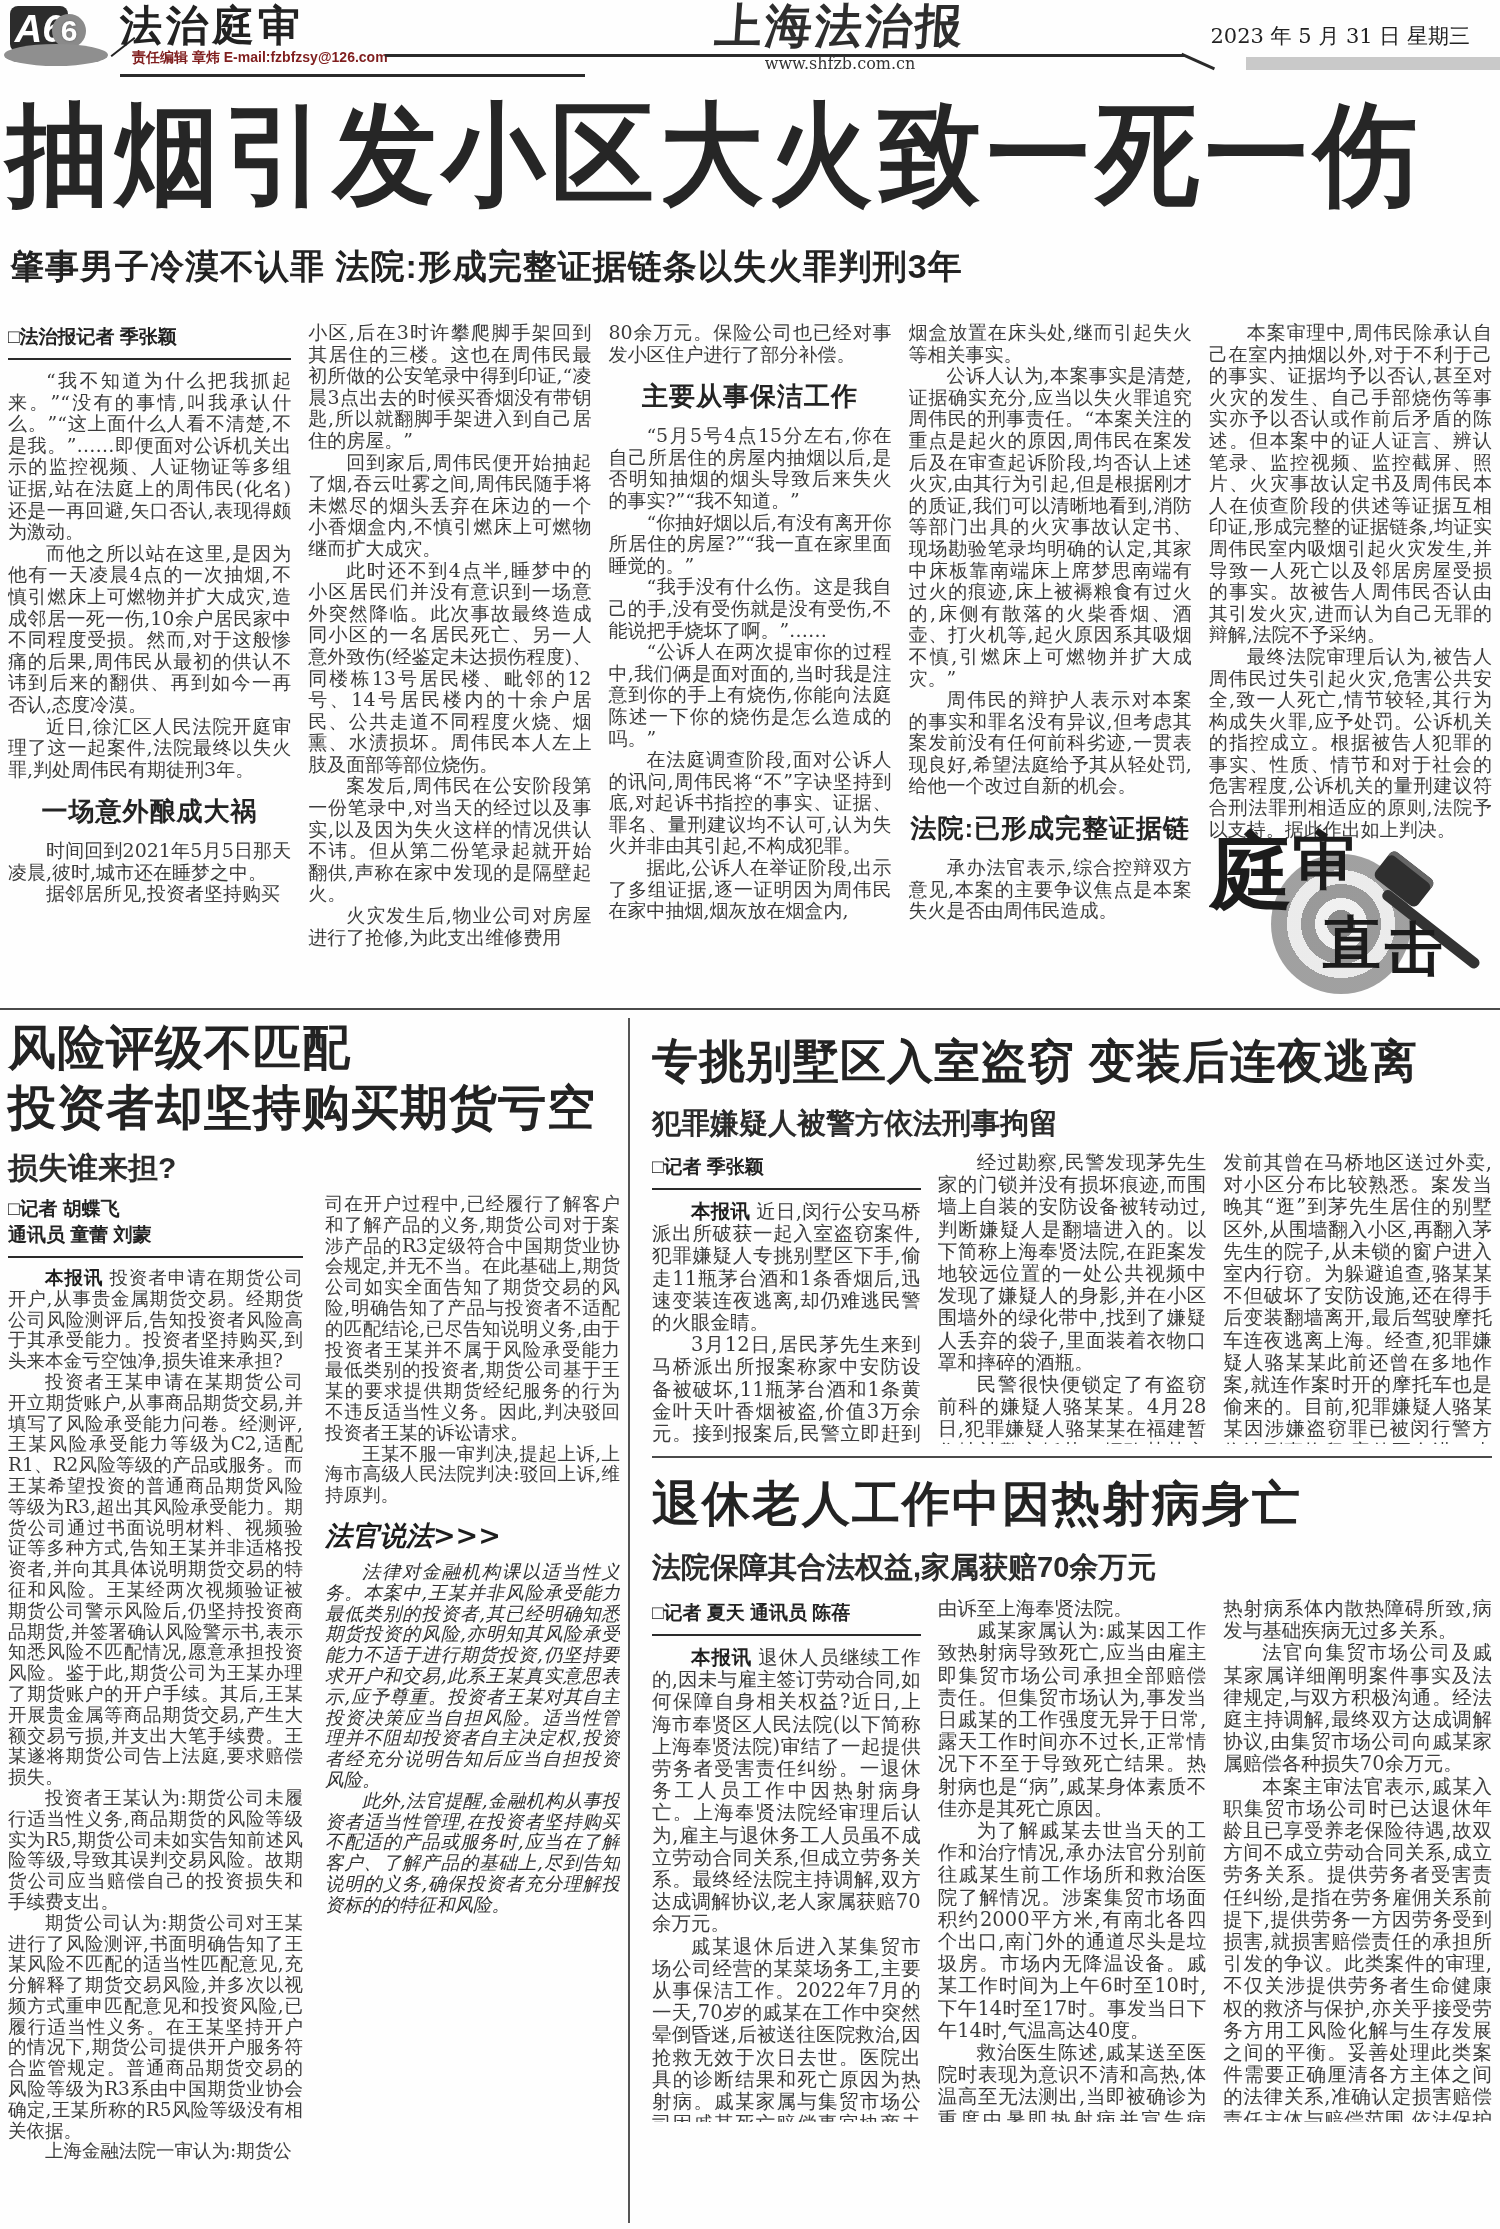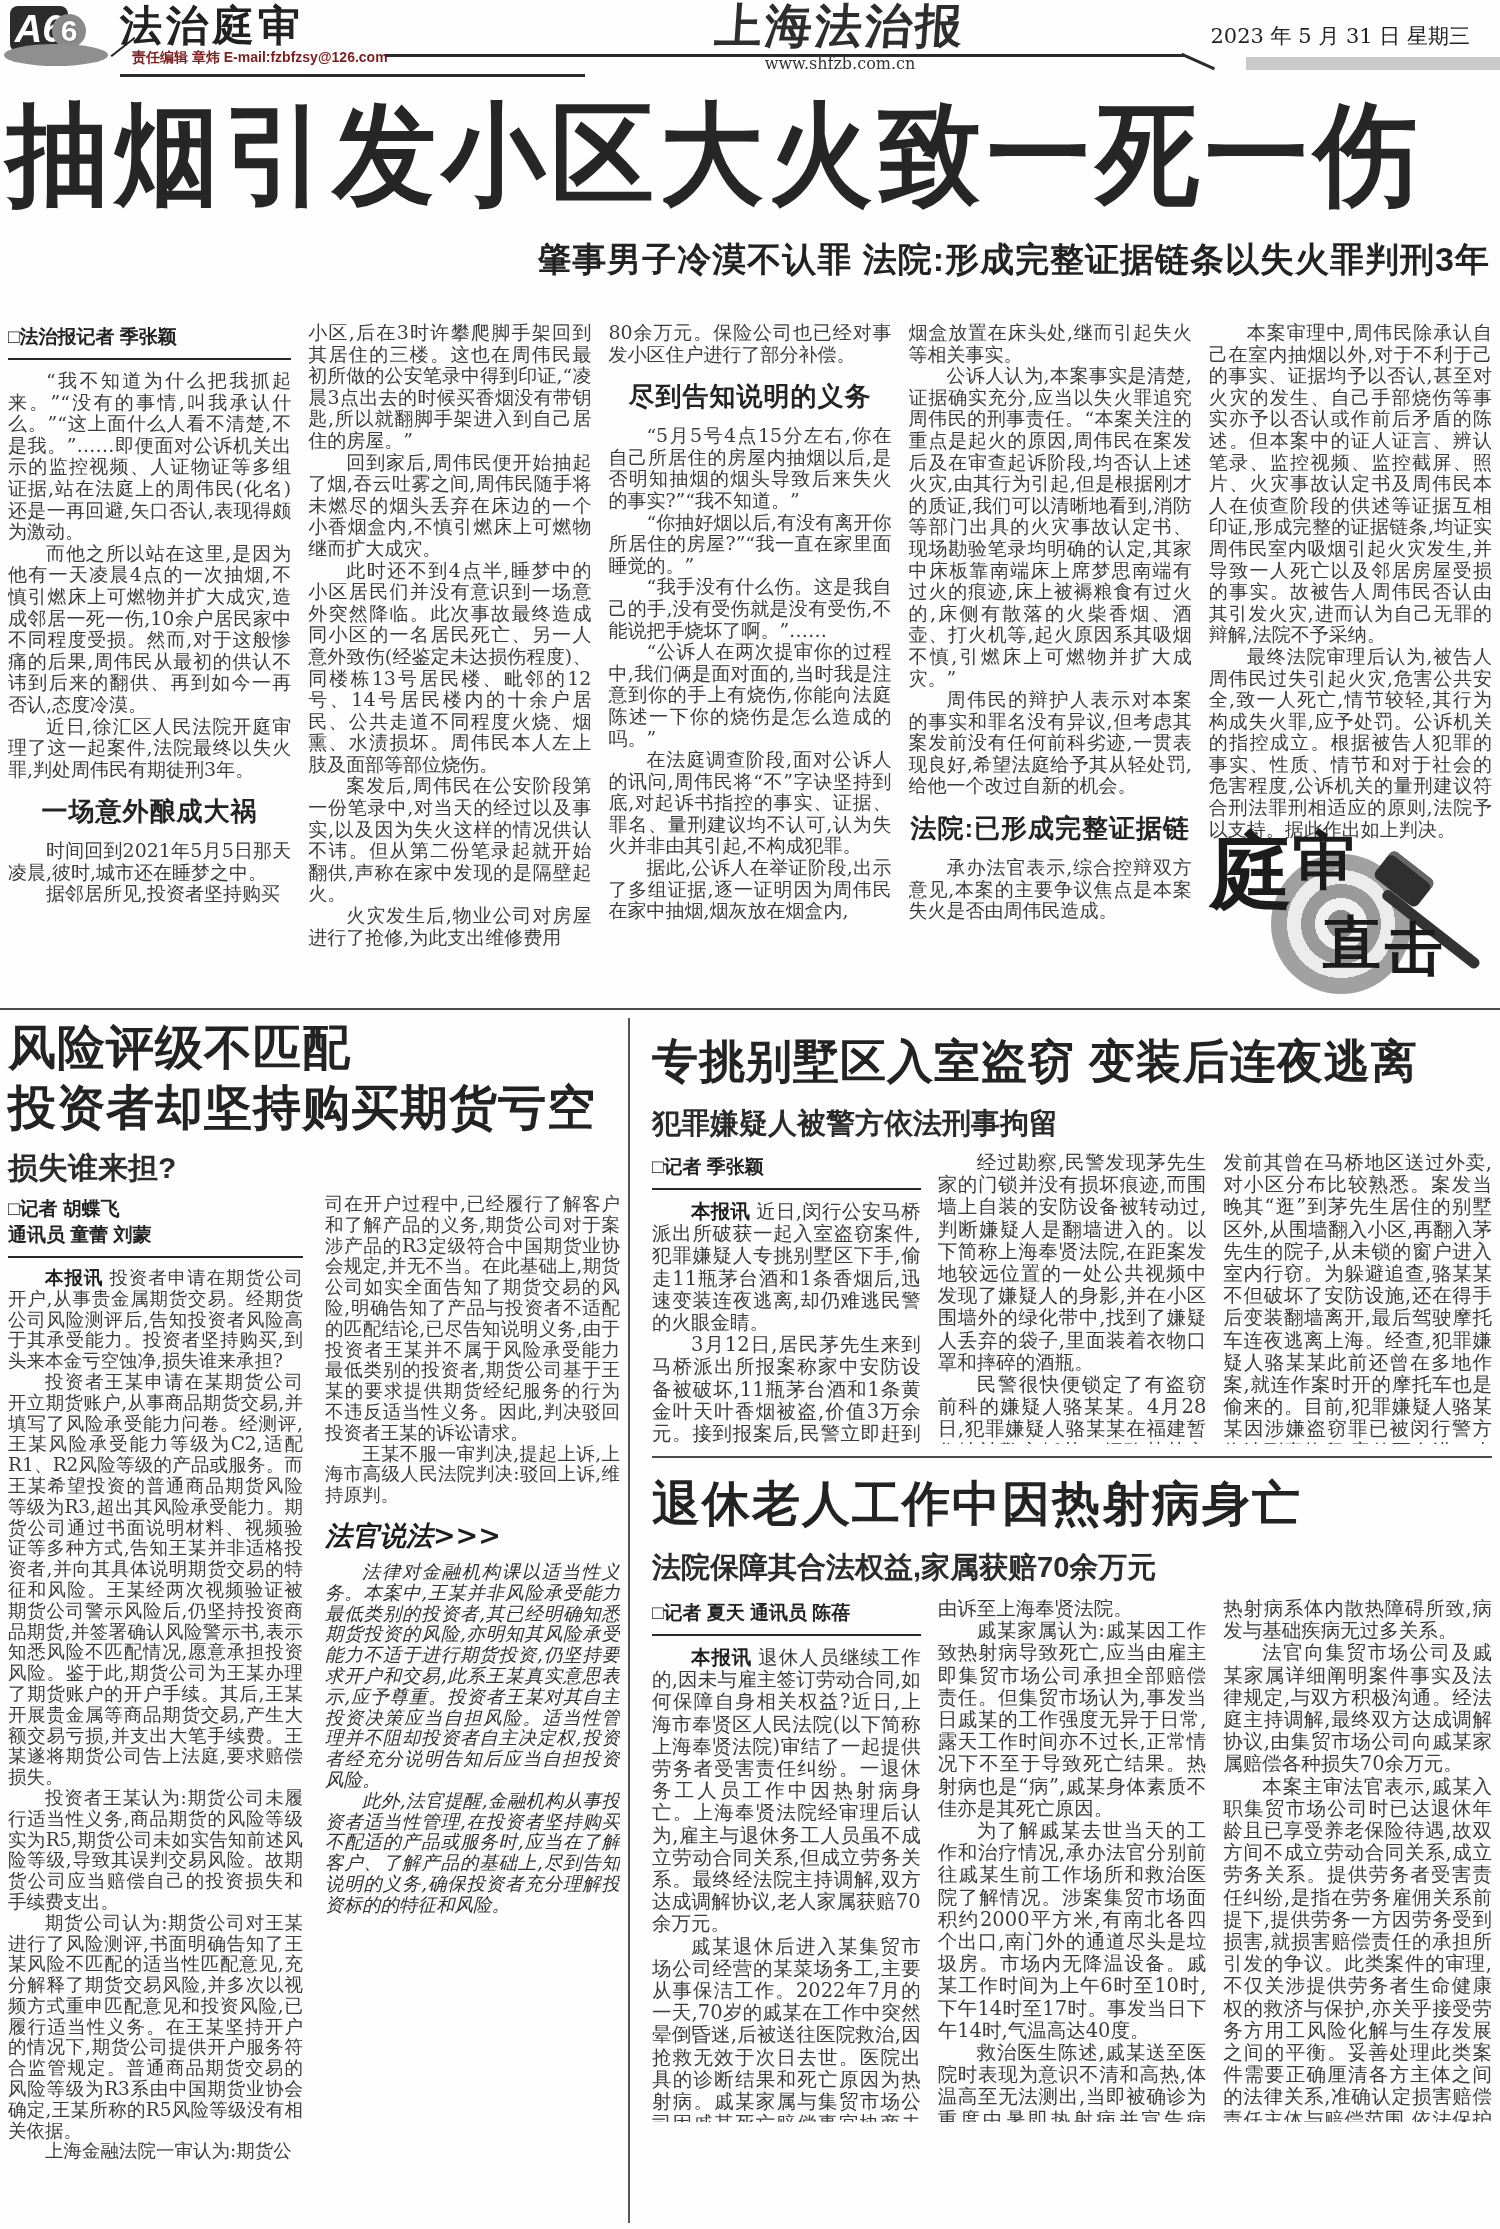--- a/index.html
+++ b/index.html
@@ -32,22 +32,22 @@
   .dateline { position:absolute; right:30px; top:24px; font:21px/24px "DejaVu Serif",serif; color:#222; }
   .hline-mast { position:absolute; left:385px; top:54px; width:800px; height:3px; background:#2a2a2a; }
   .hline-tail { position:absolute; left:1180px; top:60px; width:36px; height:3px; background:#2a2a2a;
     transform:rotate(24deg); }
   .hline-edit { position:absolute; left:120px; top:74px; width:465px; height:3px; background:#2a2a2a; }
   .gray-bar { position:absolute; left:1246px; top:57px; width:254px; height:13px; background:#c9c9c9; }
   
   .headline { position:absolute; left:6px; top:86px; width:1490px;
     font:900 103px/128px "Liberation Sans",sans-serif; color:#262626;
     letter-spacing:6px; white-space:nowrap; transform:scale(1,1.08); transform-origin:top left; }
-  .subhead1 { position:absolute; left:10px; top:236px; width:1480px;
-    font:800 34px/46px "Liberation Sans",sans-serif; color:#222; letter-spacing:1px;text-align:right; }
+  .subhead1 { position:absolute; left:10px; top:243px; width:1480px;
+    font:800 34px/46px "Liberation Sans",sans-serif; color:#222; letter-spacing:1px; }
   .s1cols { position:absolute; left:8px; top:322px; width:1484px; height:682px;
     display:flex; gap:17px; }
   .col { flex:1 1 0; overflow:hidden; text-align:justify; }
   .s1cols .col { font-size:19px; line-height:21.6px; }
   
   .para { color:#3c3c3c; }
   .indent { text-indent:2em; }
   .byline { font:700 19px/26px "Liberation Sans",sans-serif; color:#222;
     border-bottom:2px solid #2a2a2a; padding:2px 0 8px 0; margin-bottom:10px; }
   .byline2 { white-space:pre-line; }
@@ -122,21 +122,21 @@
       </div>
       <div class="col">
         <p class="para">小区,后在3时许攀爬脚手架回到其居住的三楼。这也在周伟民最初所做的公安笔录中得到印证,“凌晨3点出去的时候买香烟没有带钥匙,所以就翻脚手架进入到自己居住的房屋。”</p>
         <p class="para indent">回到家后,周伟民便开始抽起了烟,吞云吐雾之间,周伟民随手将未燃尽的烟头丢弃在床边的一个小香烟盒内,不慎引燃床上可燃物继而扩大成灾。</p>
         <p class="para indent">此时还不到4点半,睡梦中的小区居民们并没有意识到一场意外突然降临。此次事故最终造成同小区的一名居民死亡、另一人意外致伤(经鉴定未达损伤程度)、同楼栋13号居民楼、毗邻的12号、14号居民楼内的十余户居民、公共走道不同程度火烧、烟熏、水渍损坏。周伟民本人左上肢及面部等部位烧伤。</p>
         <p class="para indent">案发后,周伟民在公安阶段第一份笔录中,对当天的经过以及事实,以及因为失火这样的情况供认不讳。但从第二份笔录起就开始翻供,声称在家中发现的是隔壁起火。</p>
         <p class="para indent">火灾发生后,物业公司对房屋进行了抢修,为此支出维修费用</p>
       </div>
       <div class="col">
         <p class="para">80余万元。保险公司也已经对事发小区住户进行了部分补偿。</p>
-        <div class="colhead">尽到告知说明的义务</div>
+        <div class="colhead">主要从事保洁工作</div>
         <p class="para indent">“5月5号4点15分左右,你在自己所居住的房屋内抽烟以后,是否明知抽烟的烟头导致后来失火的事实?”“我不知道。”</p>
         <p class="para indent">“你抽好烟以后,有没有离开你所居住的房屋?”“我一直在家里面睡觉的。”</p>
         <p class="para indent">“我手没有什么伤。这是我自己的手,没有受伤就是没有受伤,不能说把手烧坏了啊。”……</p>
         <p class="para indent">“公诉人在两次提审你的过程中,我们俩是面对面的,当时我是注意到你的手上有烧伤,你能向法庭陈述一下你的烧伤是怎么造成的吗。”</p>
         <p class="para indent">在法庭调查阶段,面对公诉人的讯问,周伟民将“不”字诀坚持到底,对起诉书指控的事实、证据、罪名、量刑建议均不认可,认为失火并非由其引起,不构成犯罪。</p>
         <p class="para indent">据此,公诉人在举证阶段,出示了多组证据,逐一证明因为周伟民在家中抽烟,烟灰放在烟盒内,</p>
       </div>
       <div class="col">
         <p class="para">烟盒放置在床头处,继而引起失火等相关事实。</p>
         <p class="para indent">公诉人认为,本案事实是清楚,证据确实充分,应当以失火罪追究周伟民的刑事责任。“本案关注的重点是起火的原因,周伟民在案发后及在审查起诉阶段,均否认上述火灾,由其行为引起,但是根据刚才的质证,我们可以清晰地看到,消防等部门出具的火灾事故认定书、现场勘验笔录均明确的认定,其家中床板靠南端床上席梦思南端有过火的痕迹,床上被褥粮食有过火的,床侧有散落的火柴香烟、酒壶、打火机等,起火原因系其吸烟不慎,引燃床上可燃物并扩大成灾。”</p>

